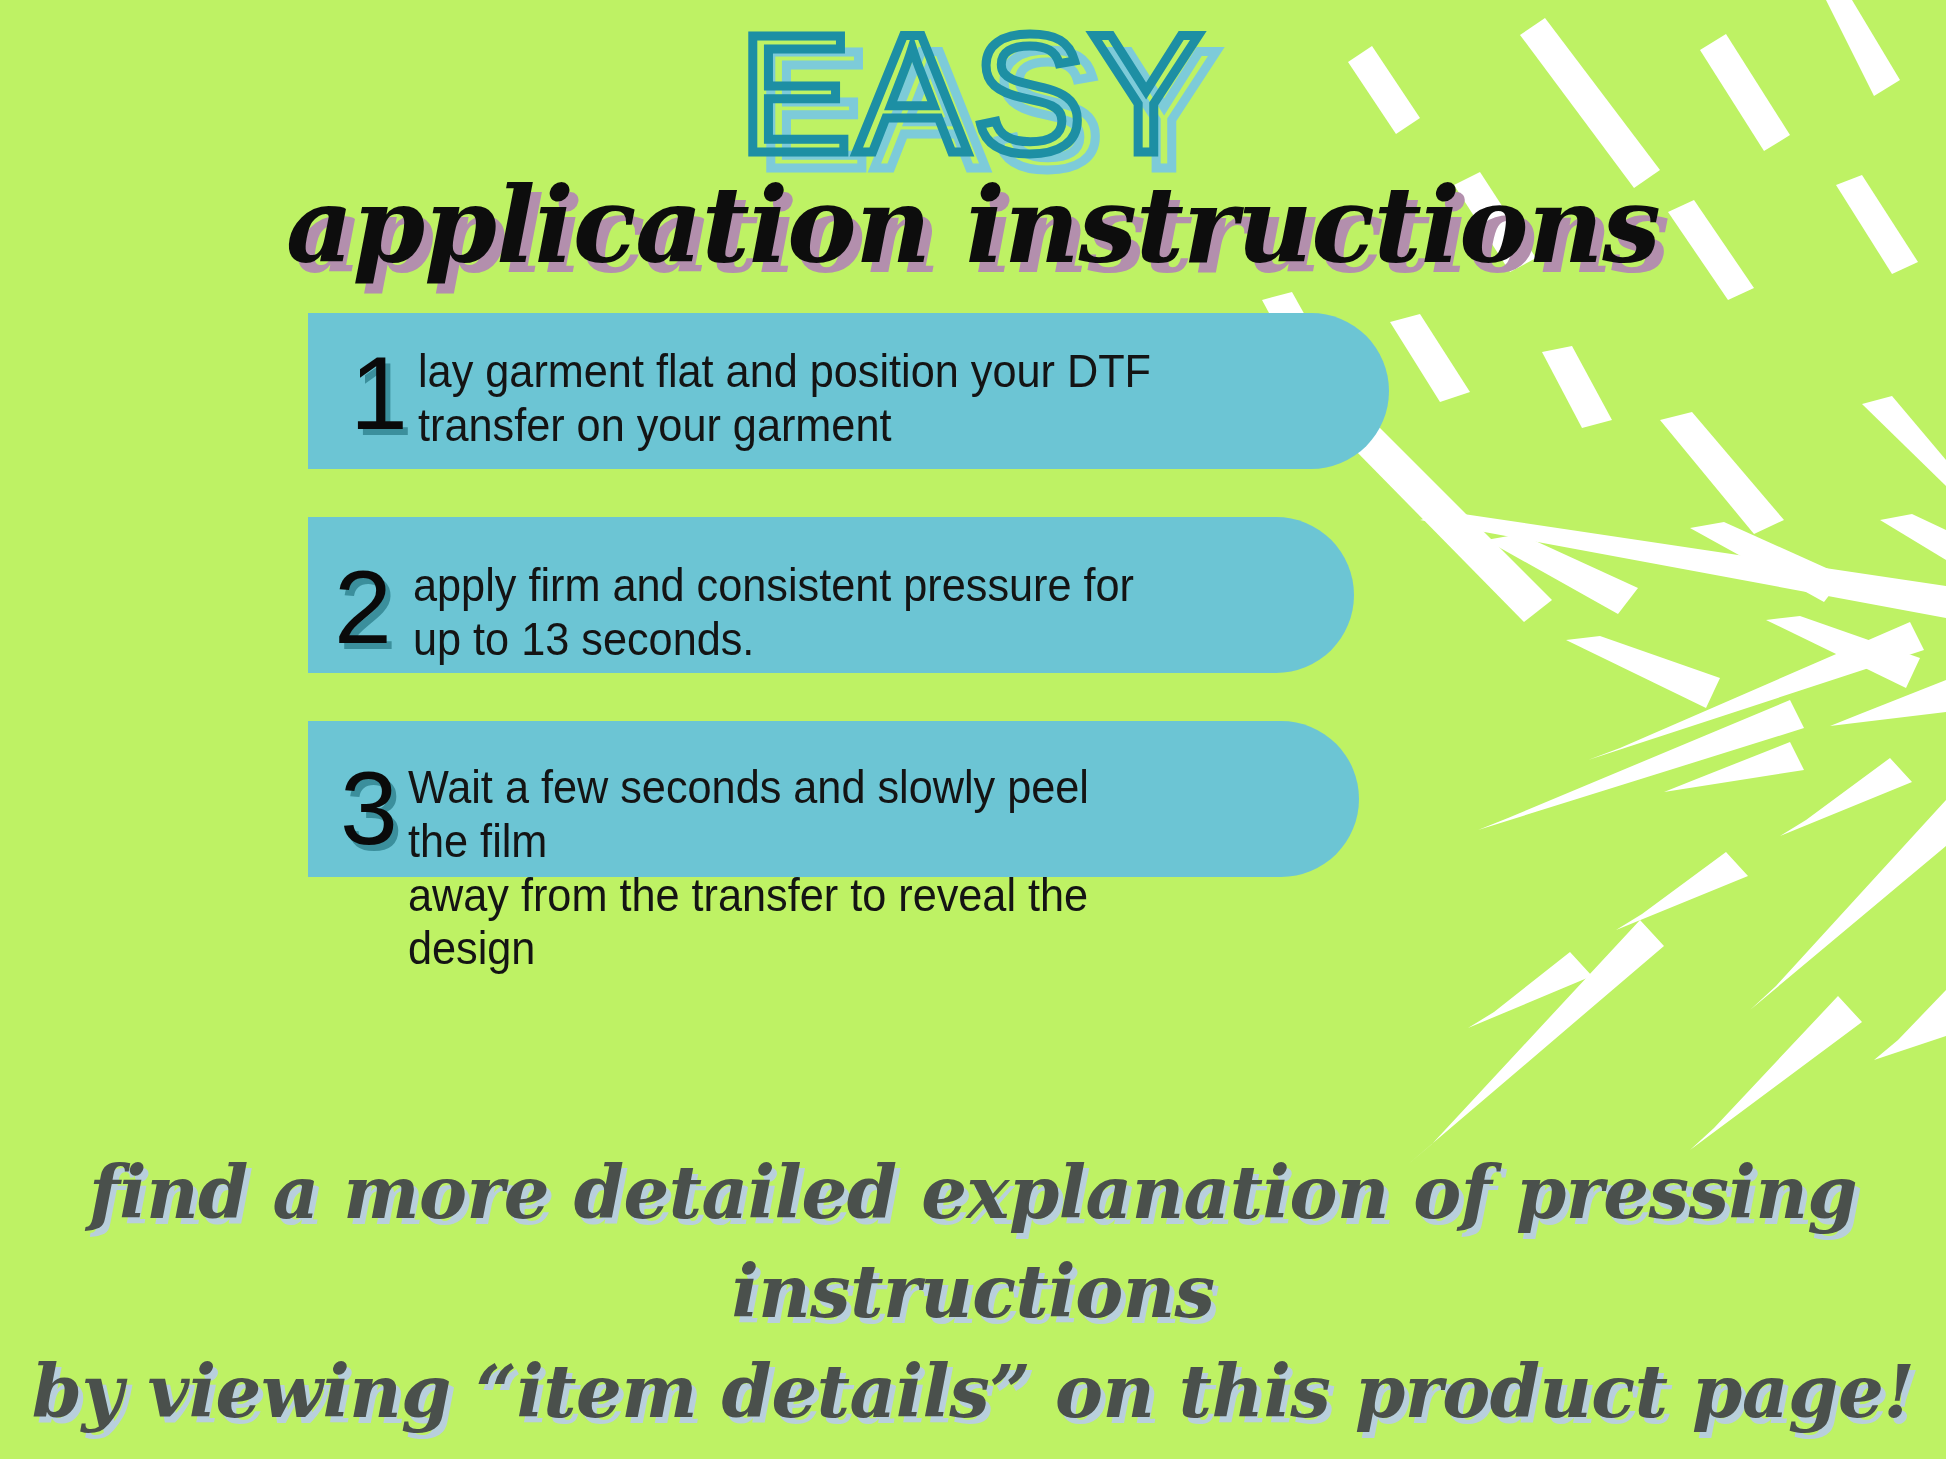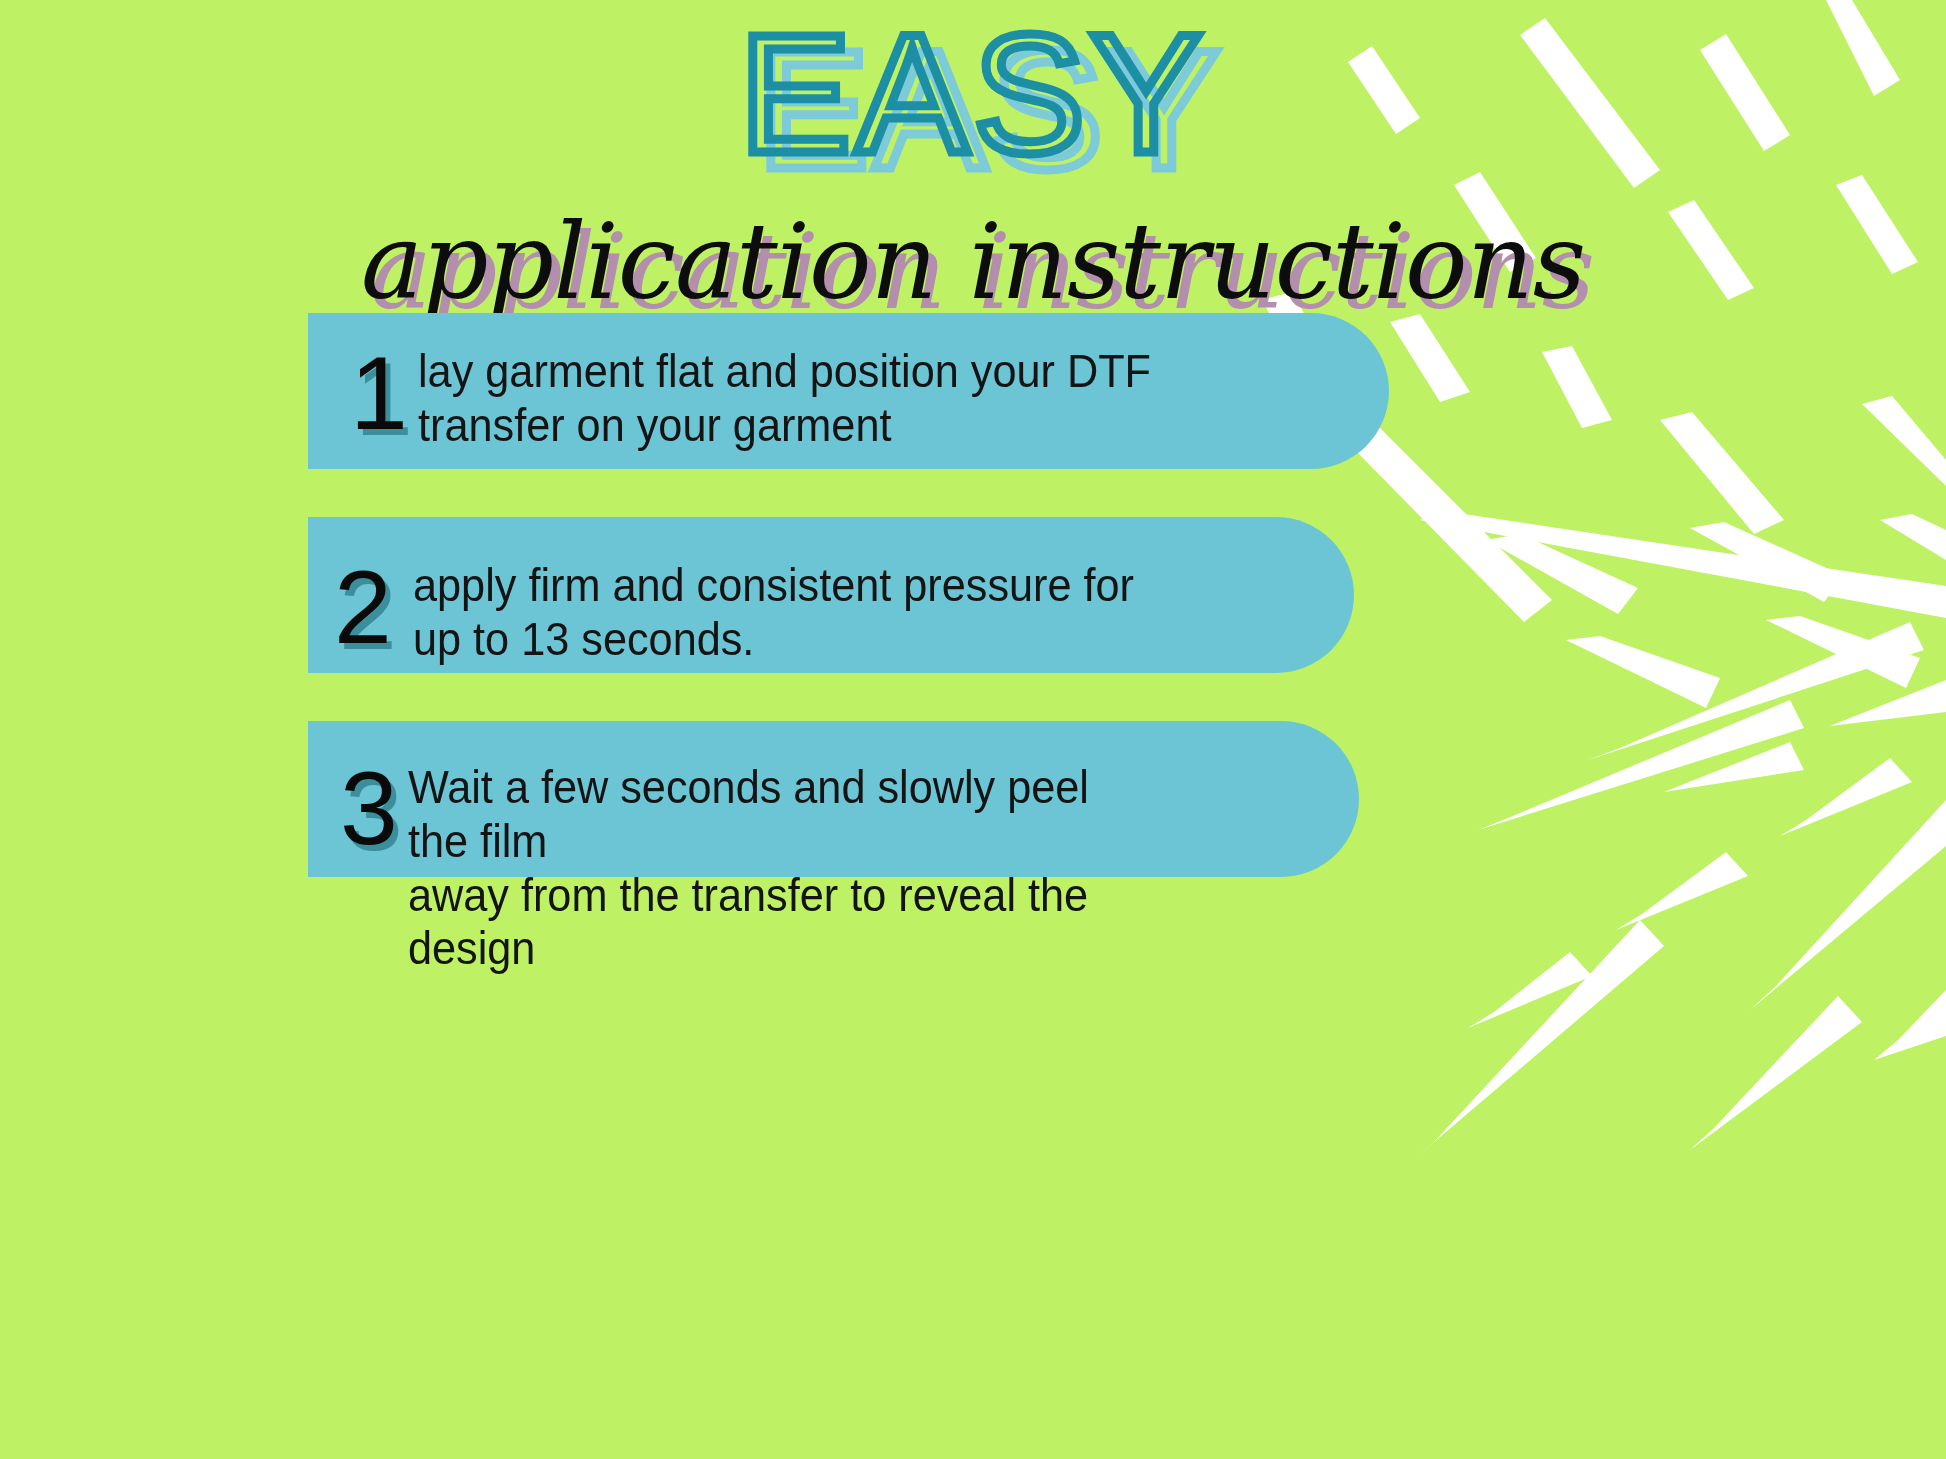--- a/index.html
+++ b/index.html
@@ -62,22 +62,21 @@
     position: absolute;
     left: 0;
     top: 168px;
     width: 1946px;
     text-align: center;
     z-index: 5;
   }
   .script {
     font-family: "DejaVu Serif", serif;
     font-style: italic;
-    font-weight: normal;
-    margin-top: 36px;
+    font-weight: bold;
   }
   #subtitle {
     display: inline-block;
     font-size: 104px;
     line-height: 1.12;
     color: #0d0d0d;
     text-shadow: 9px 10px 0 #b38fad;
     letter-spacing: -1px;
   }
 
@@ -241,14 +240,18 @@
 
     <div class="step step-3">
       <span class="cap"></span>
       <span class="step-num">3</span>
       <span class="step-text">Wait a few seconds and slowly peel the film
 away from the transfer to reveal the design</span>
     </div>
 
   </div>
 
+  <div id="footer">
+    <span class="line script">find a more detailed explanation of pressing instructions</span>
+    <span class="line script">by viewing “item details” on this product page!</span>
+  </div>
 
 </div>
 
 </body></html>

